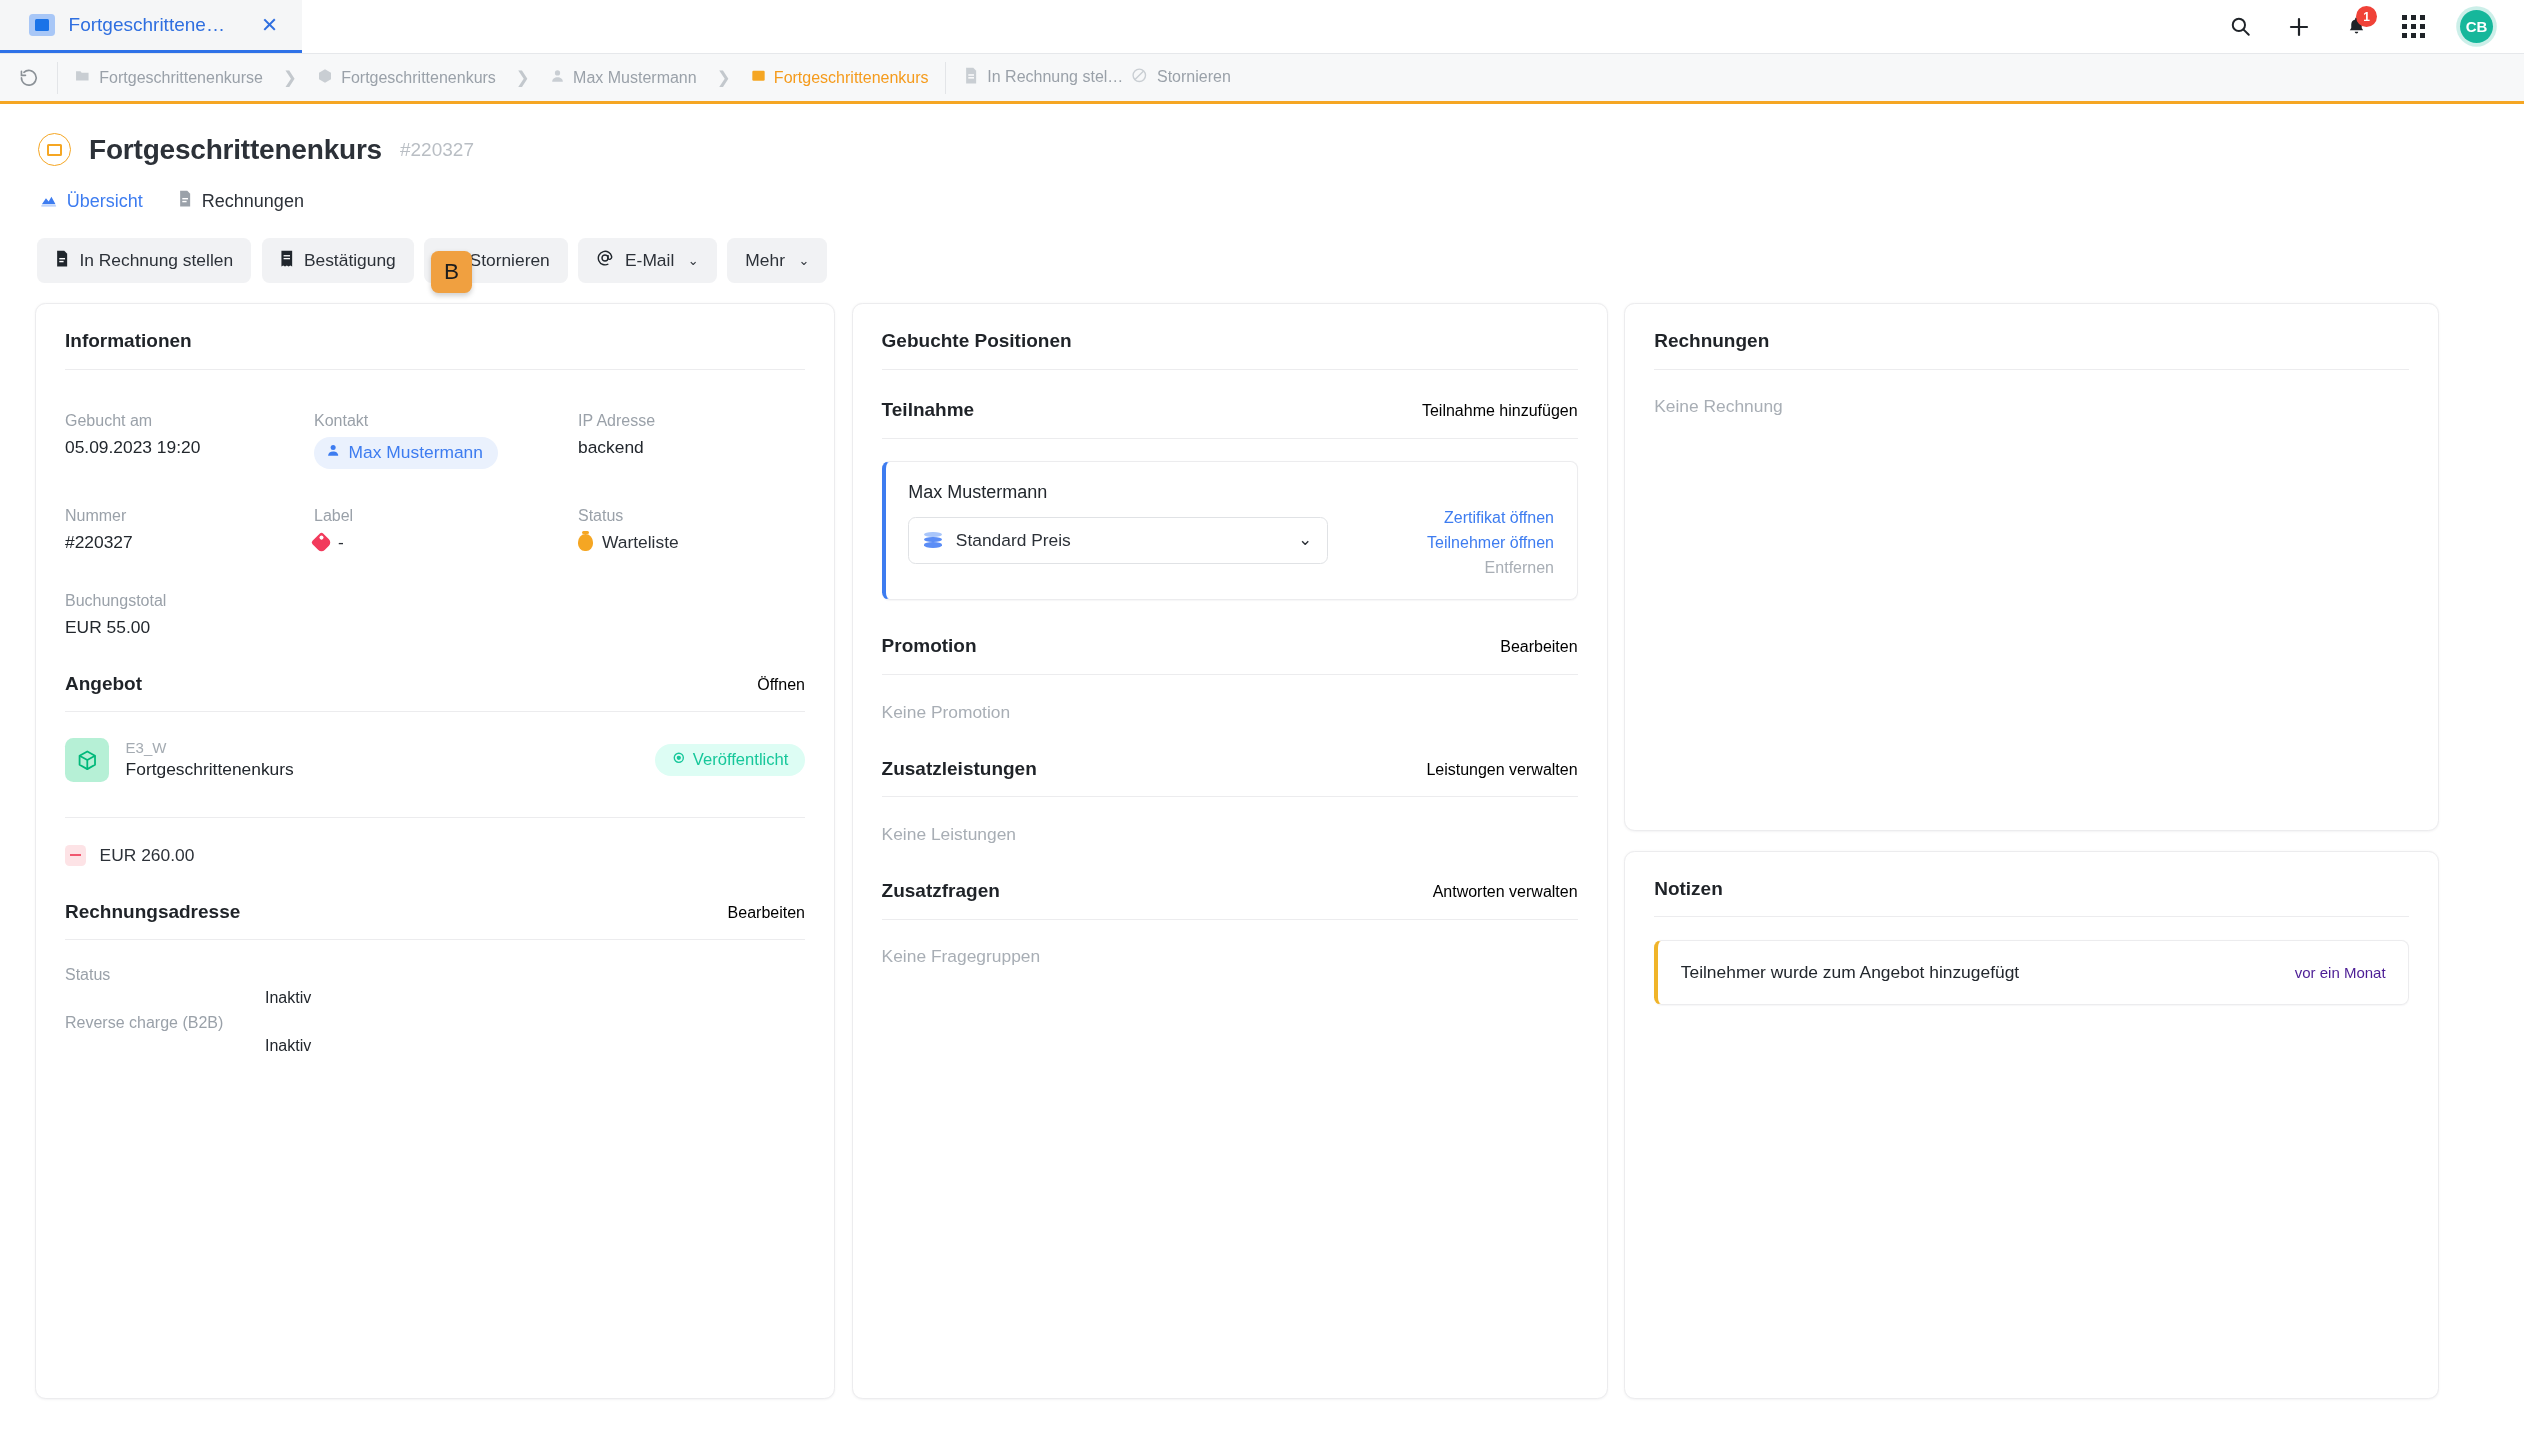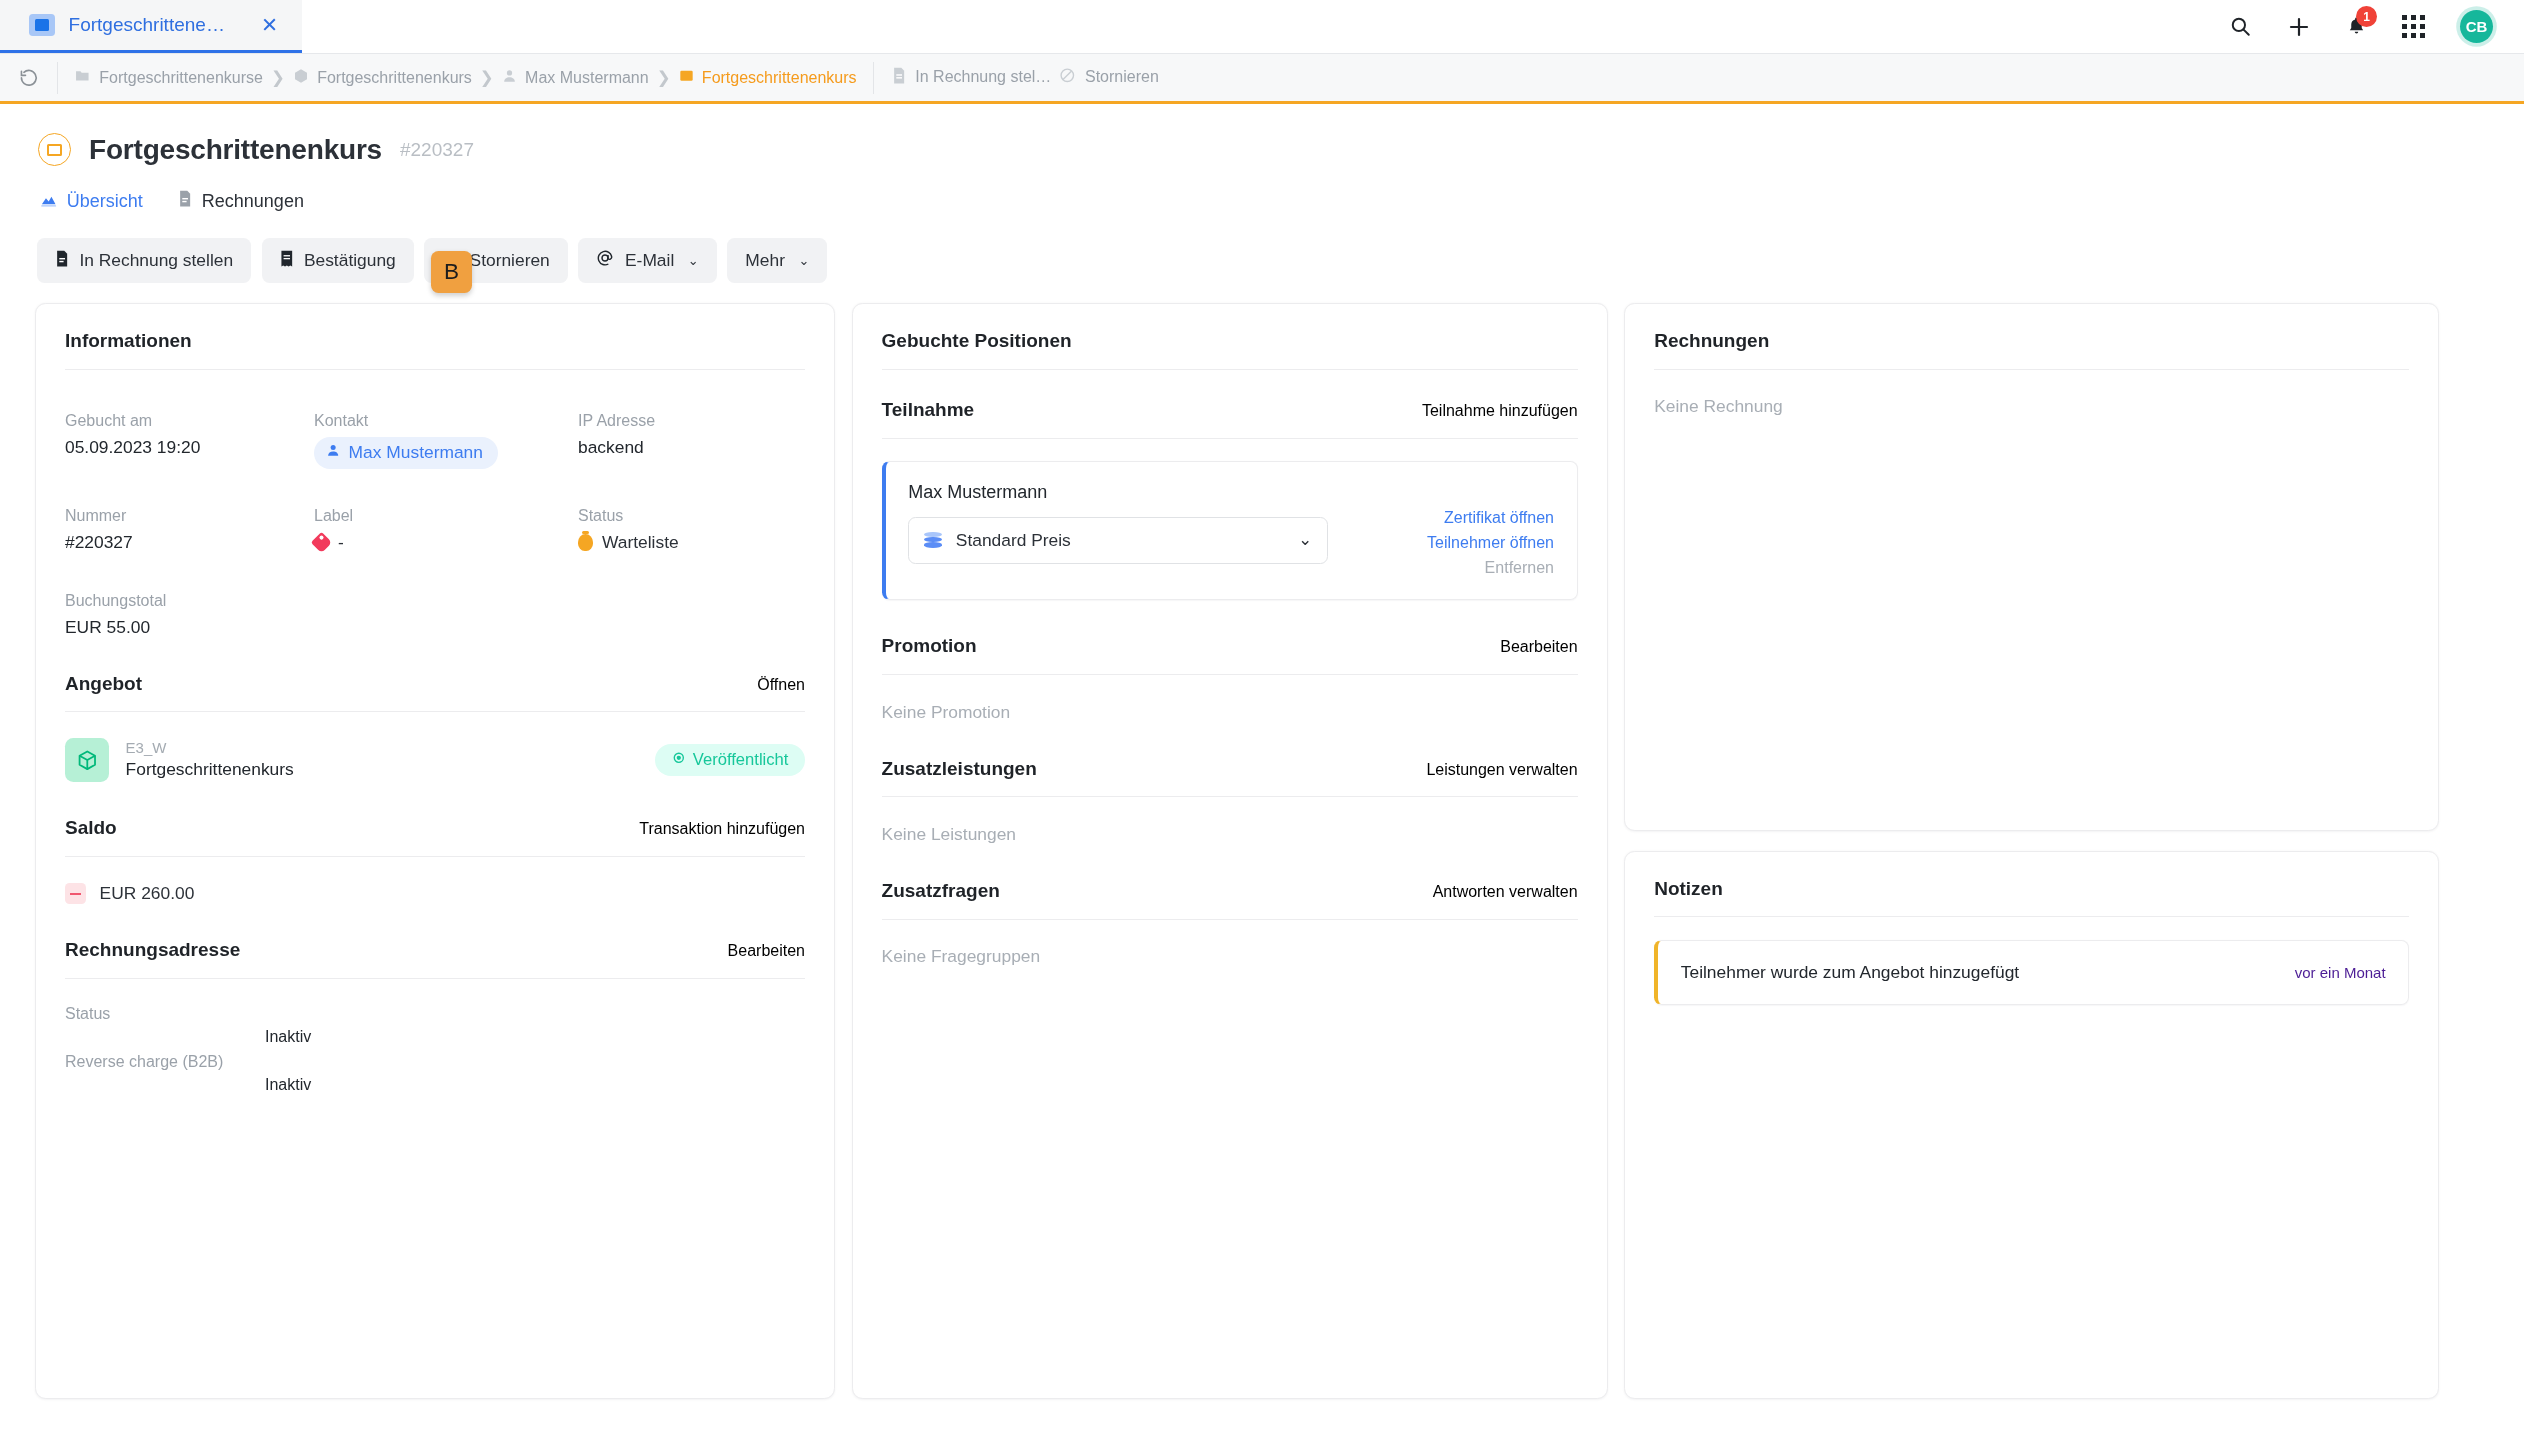--- a/index.html
+++ b/index.html
@@ -71,21 +71,21 @@
   .crumbbar {
     height: 50px;
     background: #f7f8f9;
     display: flex; align-items: center;
     border-bottom: 3.8px solid #f5a623;
     font-size: 16px;
     color: #9aa1a9;
   }
   .crumb-back { width: 57px; display: flex; align-items: center; justify-content: center; color:#8b9197; font-size: 18px; }
   .crumb-sep-v { width: 0.8px; height: 32px; background: #e3e5e8; flex:none;}
-  .crumbs { display: flex; align-items: center; gap: 8px; padding: 0 16.6px; }
+  .crumbs { display: flex; align-items: center; gap: 20px; padding: 0 16.6px; }
   .crumb { display: flex; align-items: center; gap: 8.3px; white-space: nowrap; }
   .crumb.active { color: #f59b1c; }
   .chev { color: #c3c8cd; font-size: 16.6px; }
   .crumb-actions { display:flex; align-items:center; gap: 8px; padding: 0 18px; }
   .crumb-action { display:flex; align-items:center; gap:9px; color:#9aa1a9; white-space:nowrap;}
 
   
   .page {
     padding: 0 35px;
   }
@@ -523,24 +523,20 @@
                     <circle cx="12" cy="12" r="8"></circle>
                     <circle cx="12" cy="12" r="2.6" fill="#16c79a"></circle>
                   </svg>
               </span>
               <span>Veröffentlicht</span>
             </span>
           </div>
         </div>
 
         <div class="sec-block">
-          <div class="sec-head">
-            <span class="sec-title">Saldo</span>
-            <span class="sec-link">Transaktion hinzufügen</span>
-          </div>
           <div class="rule"></div>
           <div class="balance-row">
             <span class="minus-box">
                 <i></i>
               </span>
             <span>EUR 260.00</span>
           </div>
         </div>
 
         <div class="sec-block">

